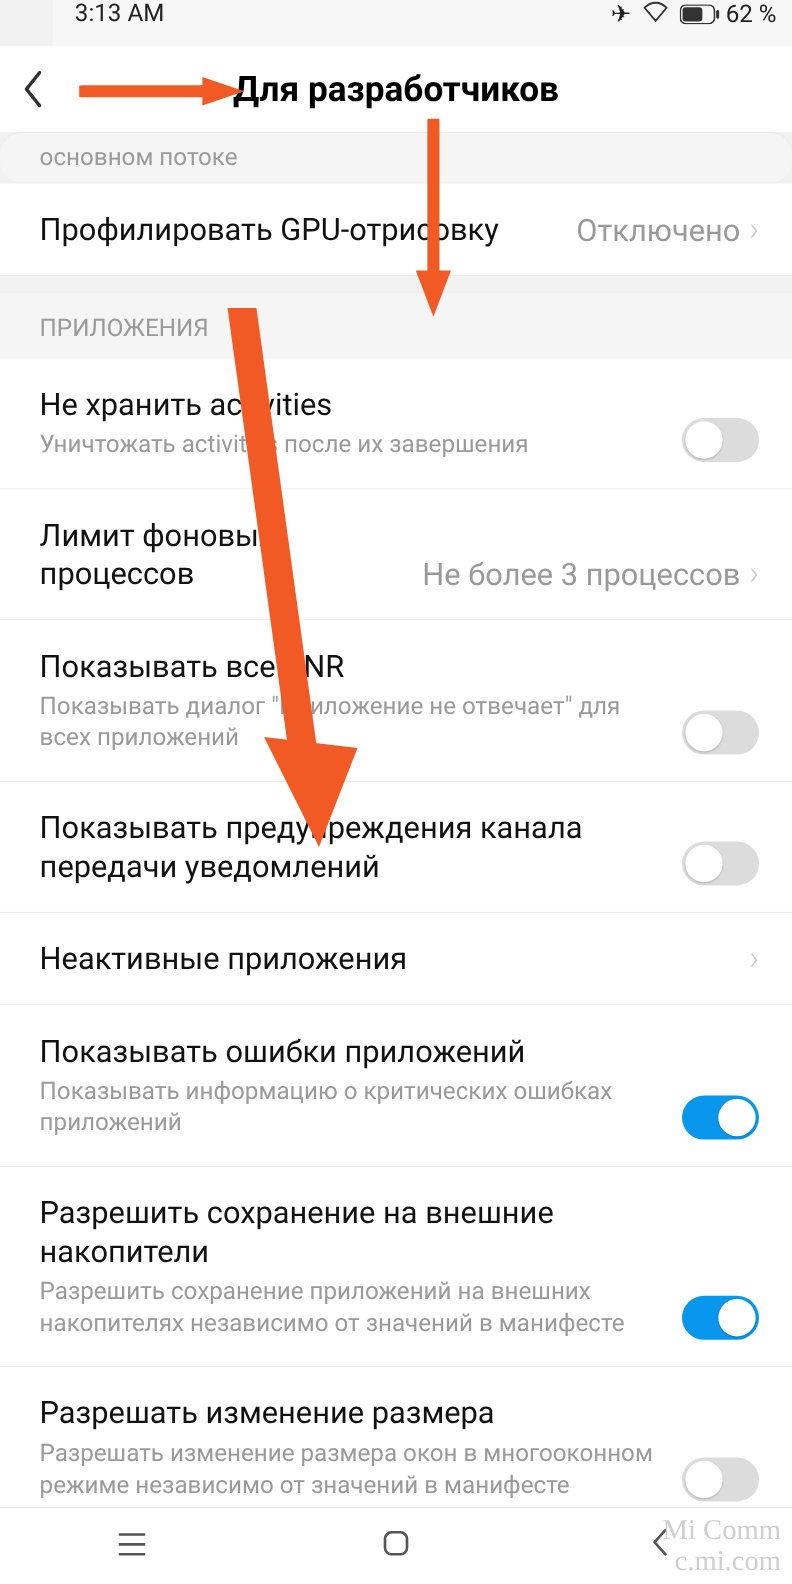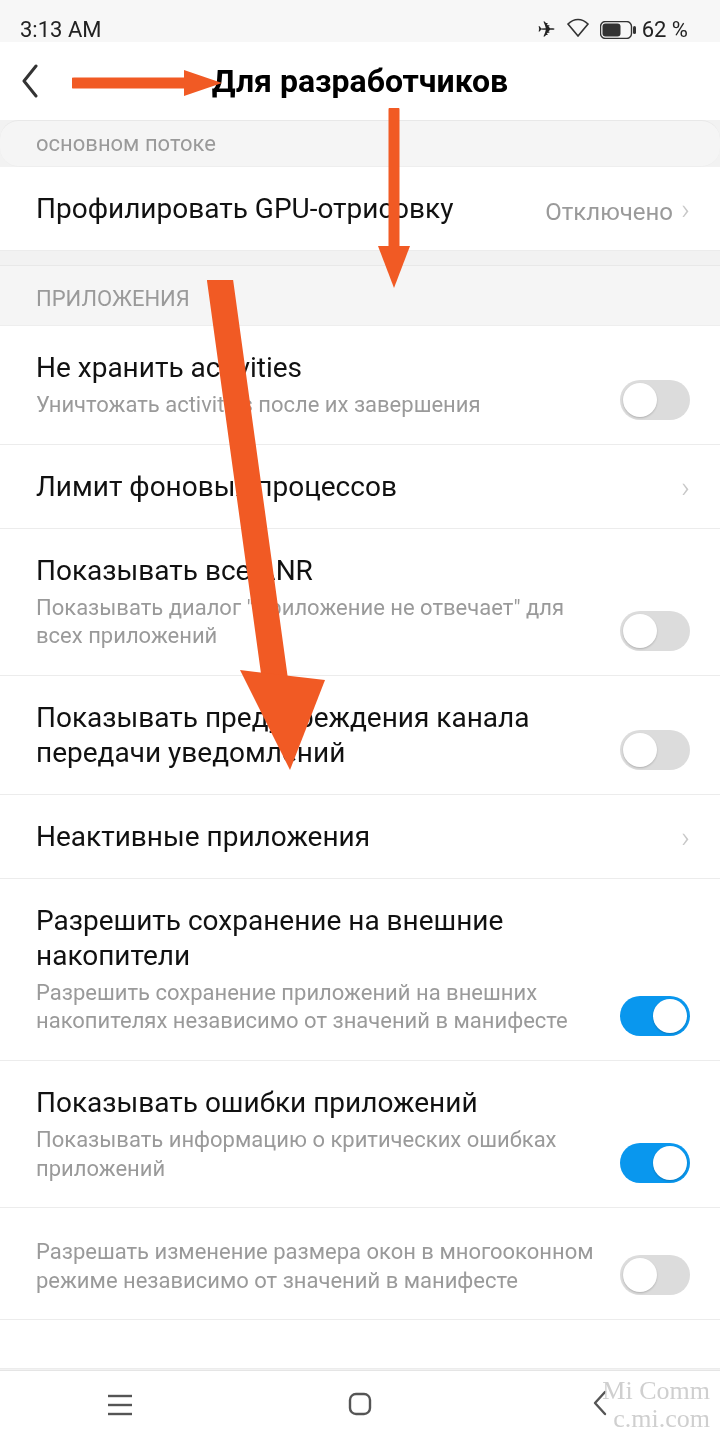--- a/index.html
+++ b/index.html
@@ -10,25 +10,26 @@
     background: #f2f2f2;
     color: #000;
     position: relative;
     overflow: hidden;
   }
   
   .status-bar {
     height: 42px;
     background: #f7f7f7;
     display: flex;
-    align-items: flex-end;
+    align-items: flex-start;
     justify-content: space-between;
-    padding: 0 32px 0 20px;
+    padding: 0 14px 0 20px;
     font-size: 22px;
     color: #222;
+    margin-left: 48px;
   }
   .status-right { display: flex; align-items: center; gap: 10px; }
   .status-right .batt { display:flex; align-items:center; gap:6px;}
   
   .header {
     height: 78px;
     background: #fff;
     display: flex;
     align-items: center;
     position: relative;
@@ -65,21 +66,21 @@
     display: flex;
     align-items: flex-end;
     background: #fff;
     padding: 24px 30px 24px 36px;
     border-bottom: 1px solid #ececec;
     position: relative;
   }
   .row .txt { flex: 1; min-width: 0; padding-right: 16px; }
   .row .title { font-size: 28px; color: #111; line-height: 1.25; }
   .row .sub { font-size: 22px; color: #9a9a9a; margin-top: 6px; line-height: 1.3; }
-  .row .value { font-size: 24px; color: #9a9a9a; margin-right: 8px; white-space: nowrap; }
+  .row .value { font-size: 28px; color: #9a9a9a; margin-right: 8px; white-space: nowrap; }
   .chev { color: #c8c8c8; font-size: 30px; font-weight: 300; }
   
   .toggle {
     width: 70px; height: 40px; border-radius: 20px;
     background: #dcdcdc; position: relative; flex-shrink: 0;
   }
   .toggle .knob {
     width: 34px; height: 34px; border-radius: 50%;
     background: #fff; position: absolute; top: 3px; left: 3px;
     box-shadow: 0 1px 2px rgba(0,0,0,.2);
@@ -165,20 +166,21 @@
     </div>
     <div class="toggle">
         <div class="knob"></div>
       </div>
   </div>
 
   <div class="row">
     <div class="txt">
         <div class="title">Лимит фоновых процессов</div>
       </div>
+    <div class="value">Не более 3 процессов</div>
     <div class="chev">›</div>
   </div>
 
   <div class="row">
     <div class="txt">
       <div class="title">Показывать все ANR</div>
       <div class="sub">Показывать диалог "Приложение не отвечает" для всех приложений</div>
     </div>
     <div class="toggle">
         <div class="knob"></div>
@@ -196,40 +198,41 @@
 
   <div class="row">
     <div class="txt">
         <div class="title">Неактивные приложения</div>
       </div>
     <div class="chev">›</div>
   </div>
 
   <div class="row">
     <div class="txt">
+      <div class="title">Показывать ошибки приложений</div>
+      <div class="sub">Показывать информацию о критических ошибках приложений</div>
+    </div>
+    <div class="toggle on">
+        <div class="knob"></div>
+      </div>
+  </div>
+
+  <div class="row">
+    <div class="txt">
       <div class="title">Разрешить сохранение на внешние накопители</div>
       <div class="sub">Разрешить сохранение приложений на внешних накопителях независимо от значений в манифесте</div>
     </div>
     <div class="toggle on">
         <div class="knob"></div>
       </div>
   </div>
 
   <div class="row">
     <div class="txt">
-      <div class="title">Показывать ошибки приложений</div>
-      <div class="sub">Показывать информацию о критических ошибках приложений</div>
-    </div>
-    <div class="toggle on">
-        <div class="knob"></div>
-      </div>
-  </div>
-
-  <div class="row">
-    <div class="txt">
+      <div class="title">Разрешать изменение размера</div>
       <div class="sub">Разрешать изменение размера окон в многооконном режиме независимо от значений в манифесте</div>
     </div>
     <div class="toggle">
         <div class="knob"></div>
       </div>
   </div>
 
   <div class="row">
     
     

